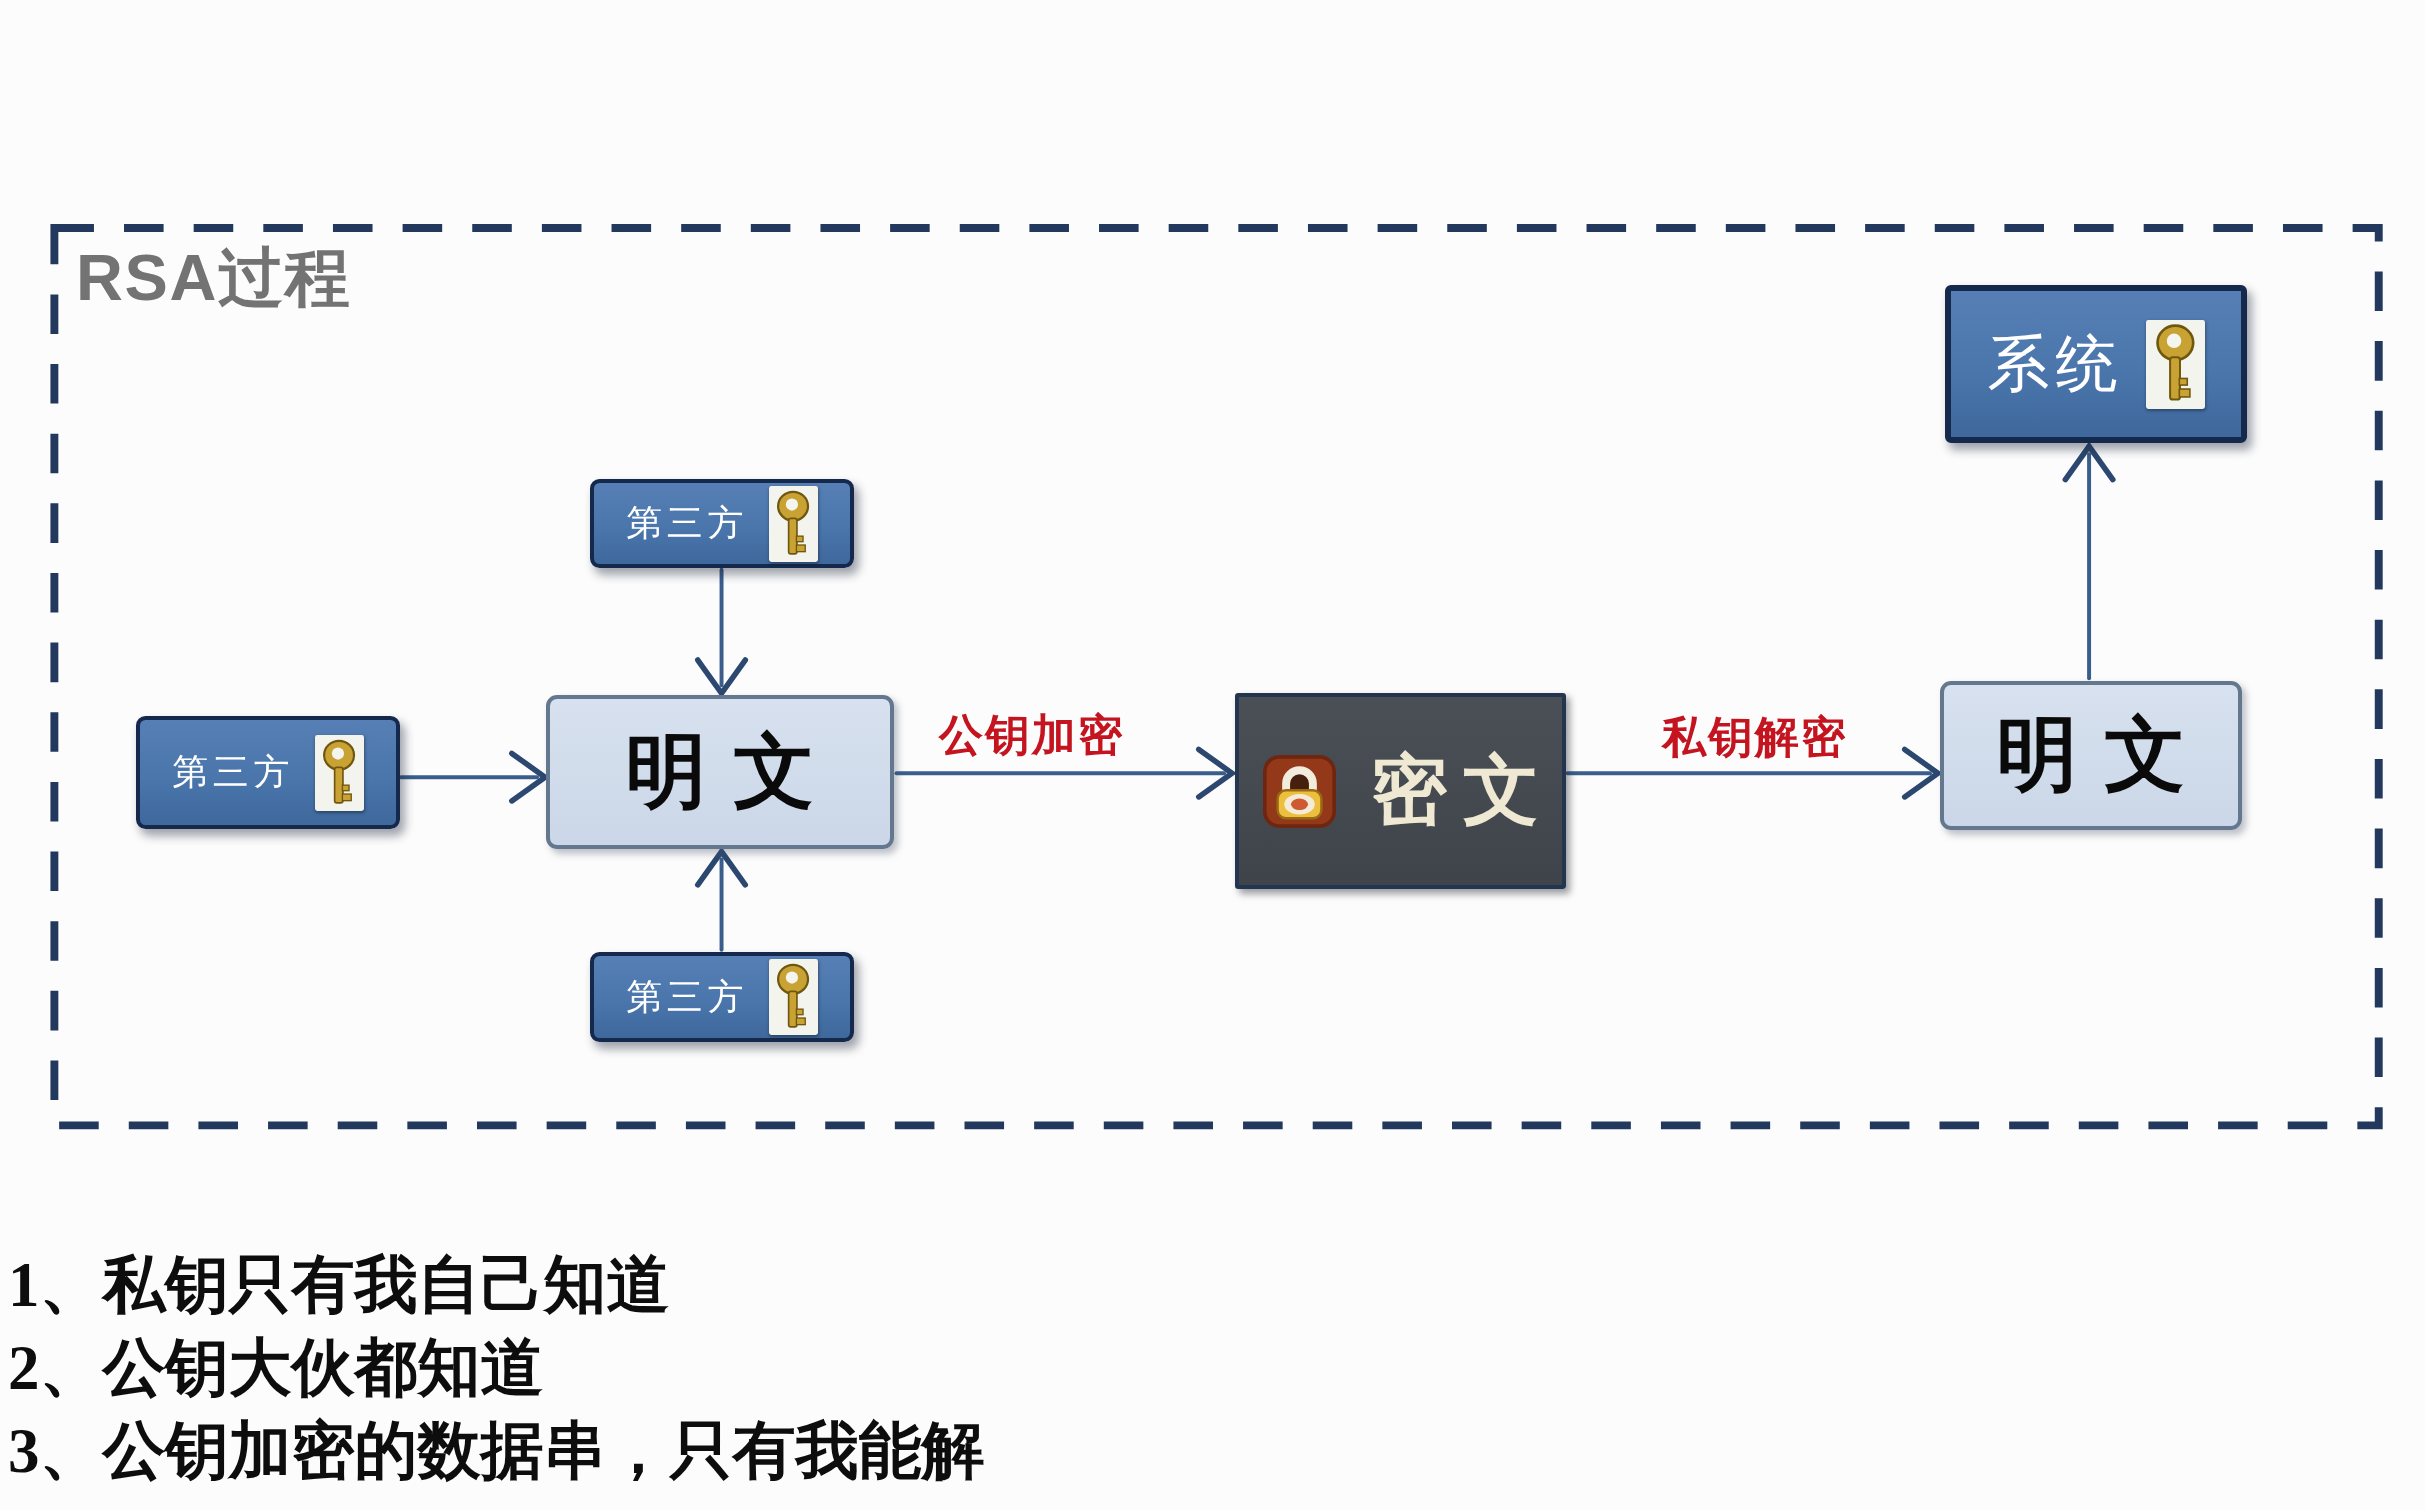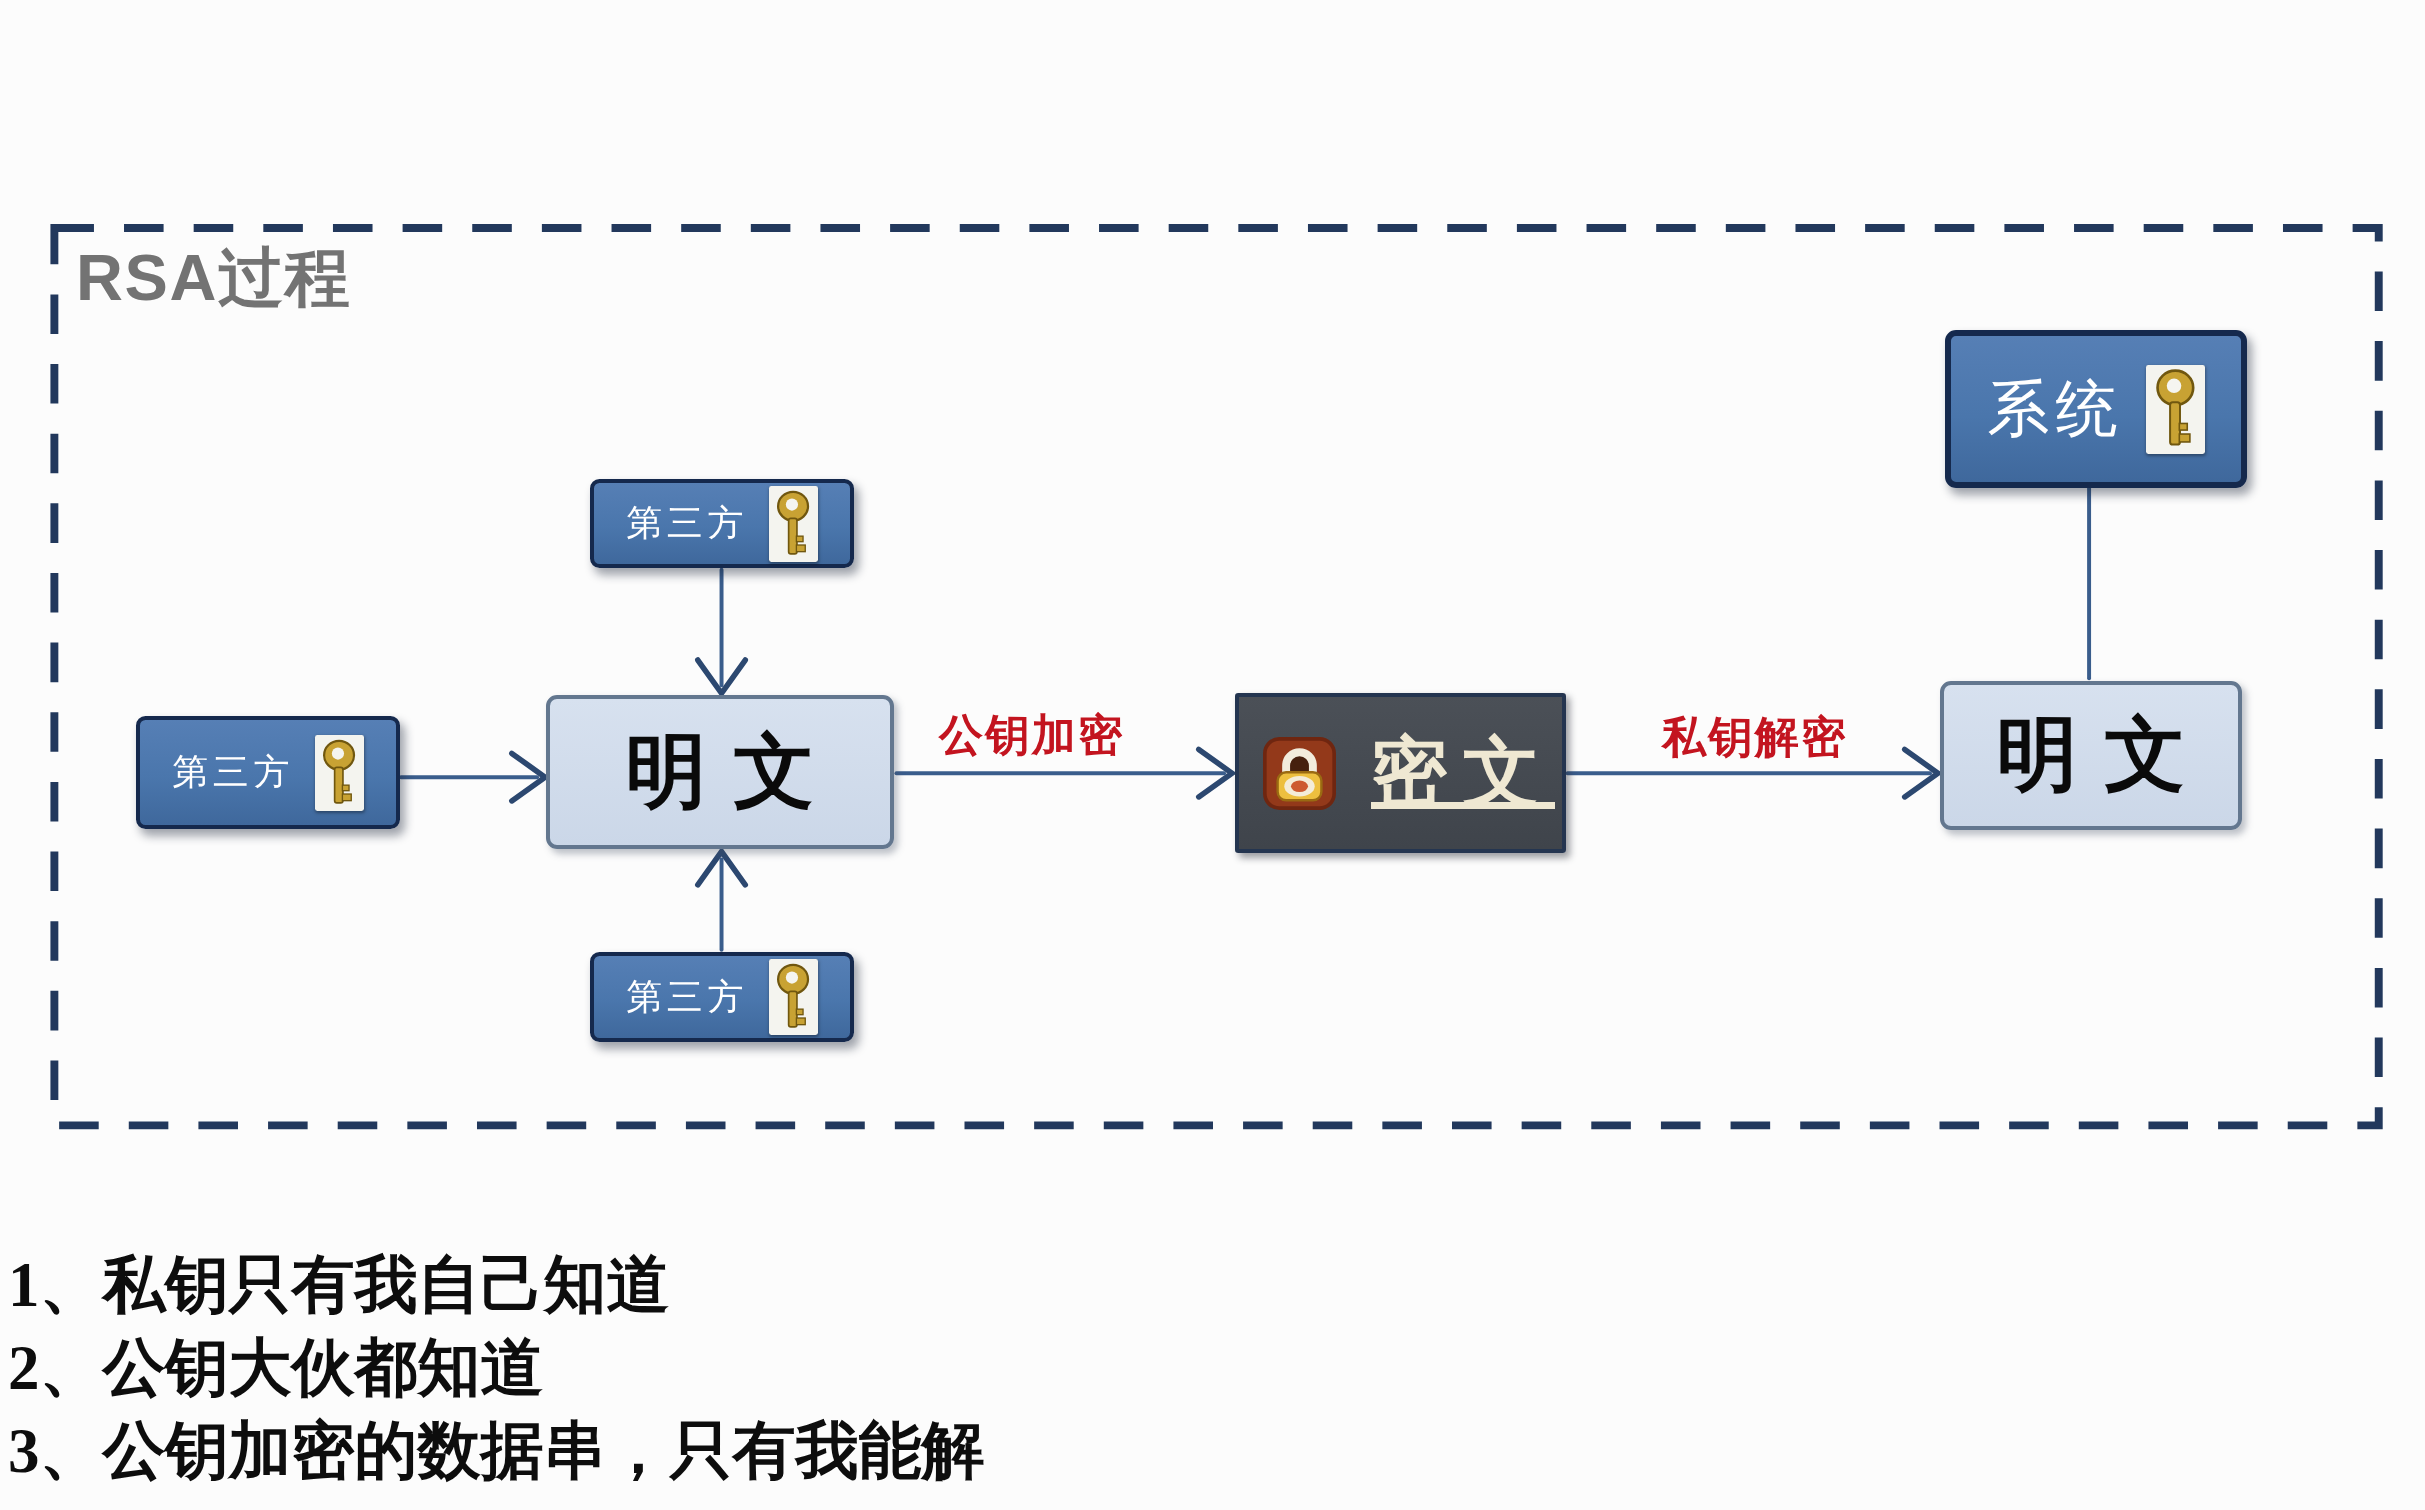--- a/index.html
+++ b/index.html
@@ -52,21 +52,21 @@
     border:4px solid #63778f;border-radius:11px;
     box-shadow:4px 4.7px 7.1px rgba(70,80,100,.35);
     color:#0a0a0a;
   }
   .box.dark{
     background:linear-gradient(180deg,#4b5057 0%,#3f444b 100%);
     border:4px solid #243550;border-radius:3.2px;
     box-shadow:4px 4.7px 7.1px rgba(40,45,55,.45);
     color:#efe8d2;justify-content:flex-start;padding-left:24px;gap:35px;
   }
-  .box.system{border-radius:11px;border-width:6.3px;gap:22px;margin-top:45px;}
+  .box.system{border-radius:6px;border-width:6.3px;gap:22px;}
 
   .third-label{
     font-size:36px;letter-spacing:4.7px;font-weight:500;
     font-family:"Liberation Sans","DejaVu Sans",sans-serif;
   }
   .system-label{
     font-size:62px;letter-spacing:6.3px;font-weight:500;
     font-family:"Liberation Sans","DejaVu Sans",sans-serif;
   }
   .plain-label{
@@ -86,21 +86,21 @@
   .key-card.large{width:59px;height:89px;}
   .key-card svg{width:86%;height:92%;}
 
   .lock-icon{width:73px;height:73px;flex:0 0 auto;}
 
   
   .pos-third-left  {left:136px; top:716px; width:264px;height:113px;}
   .pos-third-top   {left:590px; top:479px; width:264px;height:89px;}
   .pos-third-bottom{left:590px; top:952px;width:264px;height:90px;}
   .pos-plain-left  {left:546px; top:695px; width:348px;height:154px;}
-  .pos-cipher      {left:1235px;top:693px; width:331px;height:160px;text-decoration:underline;}
+  .pos-cipher      {left:1235px;top:693px; width:331px;height:196px;}
   .pos-plain-right {left:1940px;top:681px; width:302px;height:149px;}
   .pos-system      {left:1945px;top:285px; width:302px;height:158px;}
 </style>
 </head>
 <body>
 
 <div class="canvas">
 
 
   <svg class="overlay" viewBox="0 0 3064 1908">

